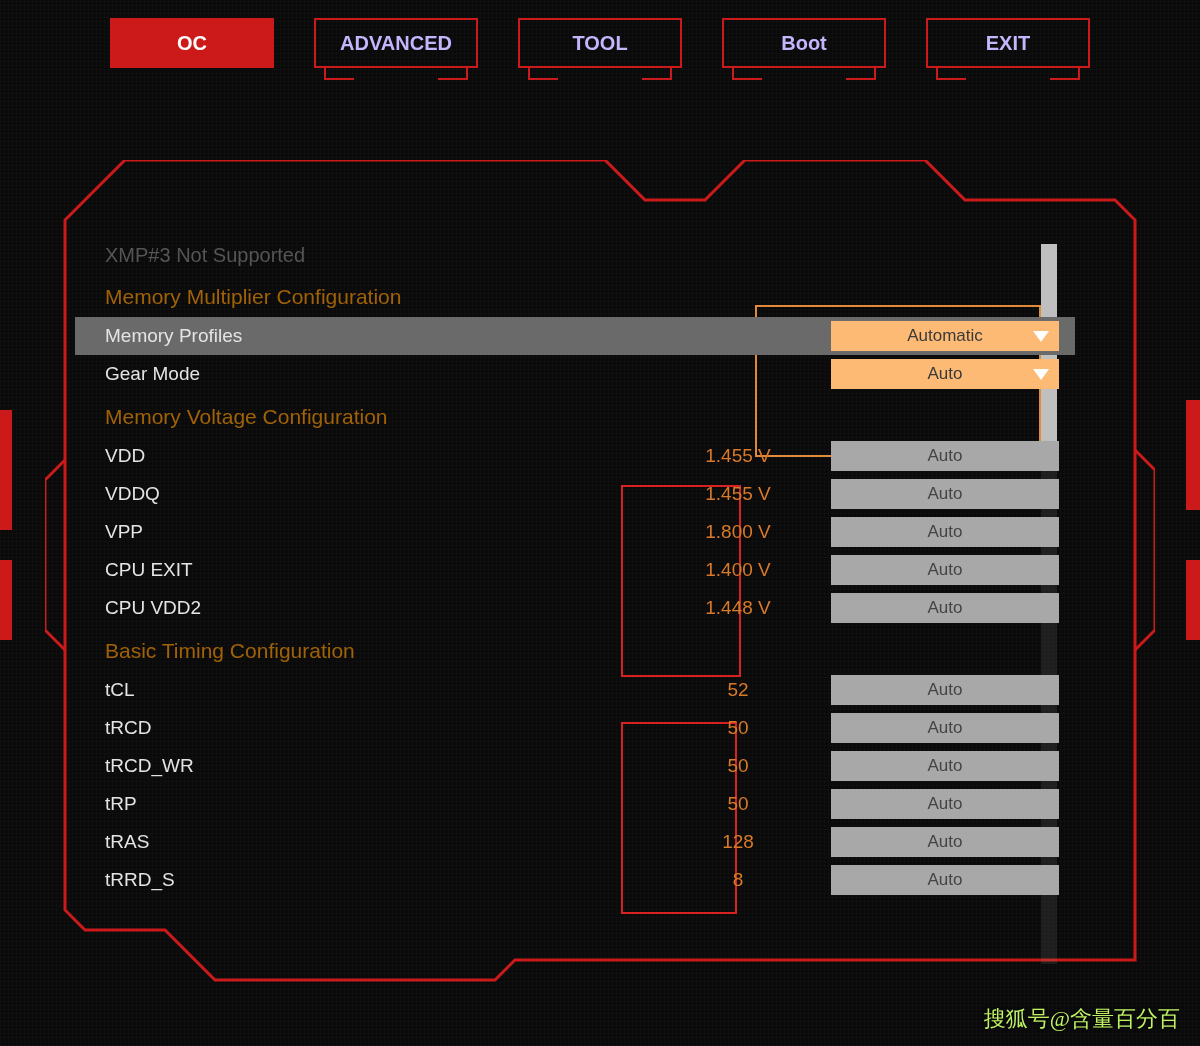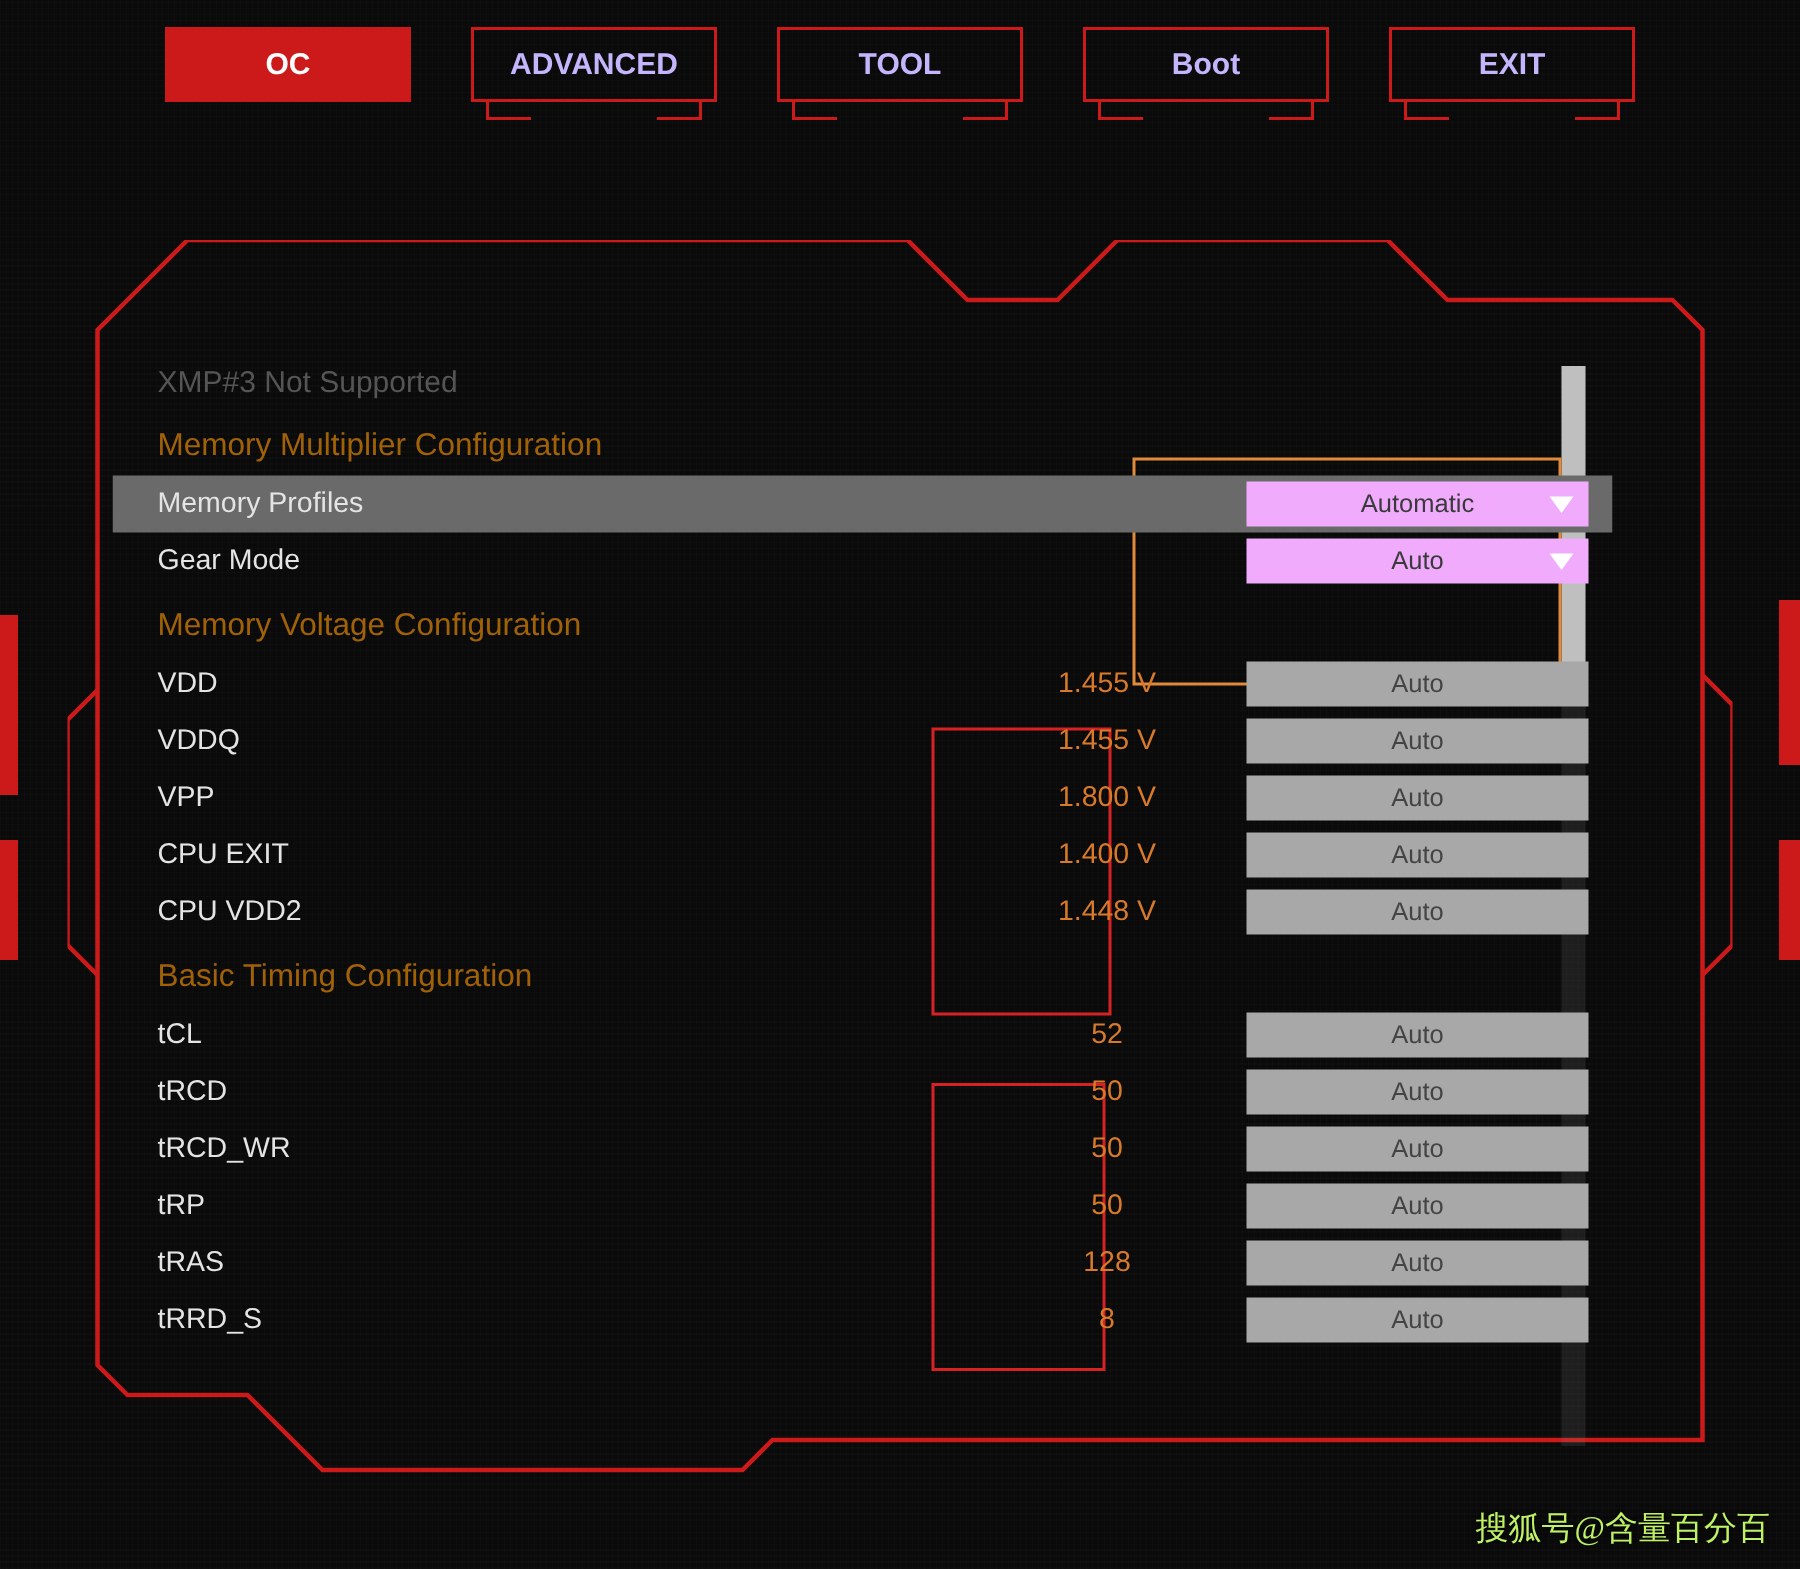--- a/index.html
+++ b/index.html
@@ -97,21 +97,21 @@
   }
   .faded {
     color: #555;
     font-size: 20px;
     padding: 0 0 6px 30px;
   }
 
   
   .field {
     height: 30px;
-    background: #f0abfc;
+    background: #fdba74;
     color: #3a3a3a;
     display: flex; align-items: center; justify-content: center;
     font-size: 17px;
     position: relative;
     cursor: pointer;
   }
   .field.grey { background: #a8a8a8; color: #444; }
   .field .tri {
     position: absolute; right: 10px;
     width: 0; height: 0;

